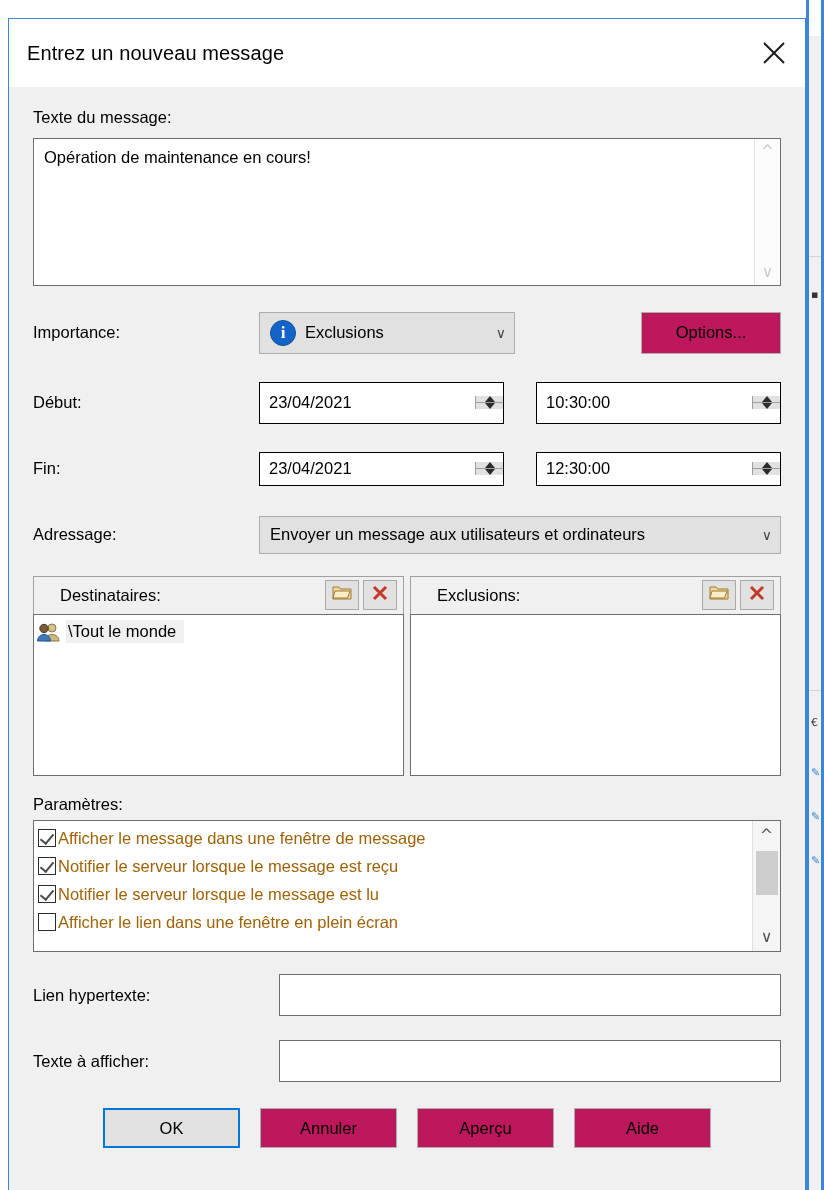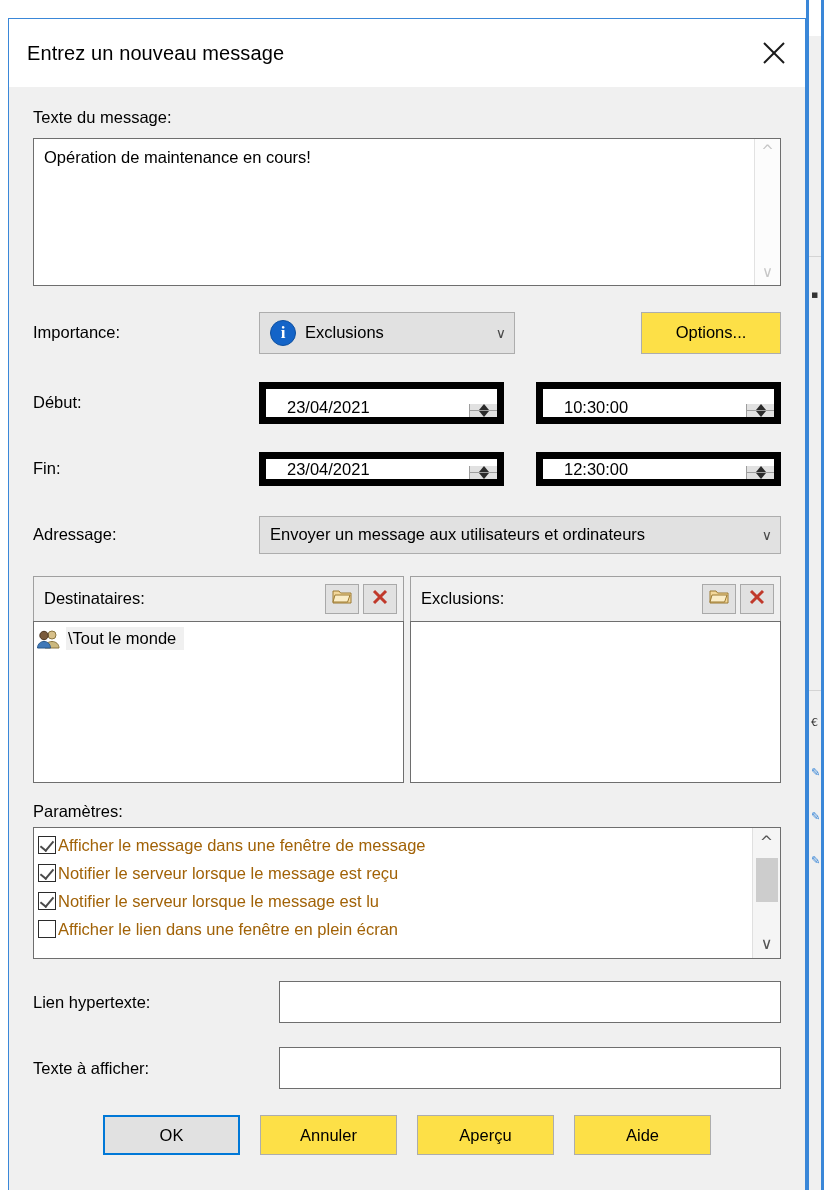--- a/index.html
+++ b/index.html
@@ -131,34 +131,34 @@
     background: #1464c8;
     border: 1px solid #0d4f9f;
     color: #fff; font-weight: bold; font-size: 17px;
     display: flex; align-items: center; justify-content: center;
     margin-right: 9px; flex: none;
     font-family: "Liberation Serif", serif;
   }
 
   
   .btn {
-    background: #fde047;
+    background: #be185d;
     border: 1px solid #adadad;
     font-size: 16.5px; color: #000;
     display: flex; align-items: center; justify-content: center;
     cursor: default;
   }
   #btn-options { width: 140px; height: 42px; margin-left: auto; }
 
   
   .spinfield {
     height: 100%;
-    border: 7px solid #000000;
+    border: 1px solid #000000;
     background: #fff;
-    display: flex; align-items: flex-end; padding-left: 12px;
+    display: flex; align-items: center;
   }
   .spinfield .sval {
     flex: 1 1 auto;
     display: flex; align-items: center;
     padding-left: 9px;
     font-size: 16.5px; color: #000;
   }
   .spinner {
     flex: none; width: 28px;
     background: #e1e1e1;
@@ -180,26 +180,26 @@
     border-left: 5px solid transparent; border-right: 5px solid transparent;
     border-top: 6px solid #2b2b2b;
   }
   .f-date { width: 256px; }
   .f-time { width: 256px; margin-left: 32px; }
 
   
   #lists { display: flex; margin: 22px 4px 0 4px; gap: 6px; }
   .listbox-group { flex: 1 1 0; }
   .listbox-header {
-    height: 45px;
+    height: 38px;
     background: #f0f0f0;
     border: 1px solid #a0a0a0;
     border-bottom: none;
     display: flex; align-items: center;
-    padding: 0 6px 0 10px;
+    padding: 0 6px 0 26px;
   }
   .listbox-header .lh-title { flex: 1 1 auto; }
   .tool-btn {
     width: 34px; height: 30px;
     background: #e1e1e1;
     border: 1px solid #a9a9a9;
     display: flex; align-items: center; justify-content: center;
     margin-left: 4px; cursor: default;
   }
   .listbox-body {

